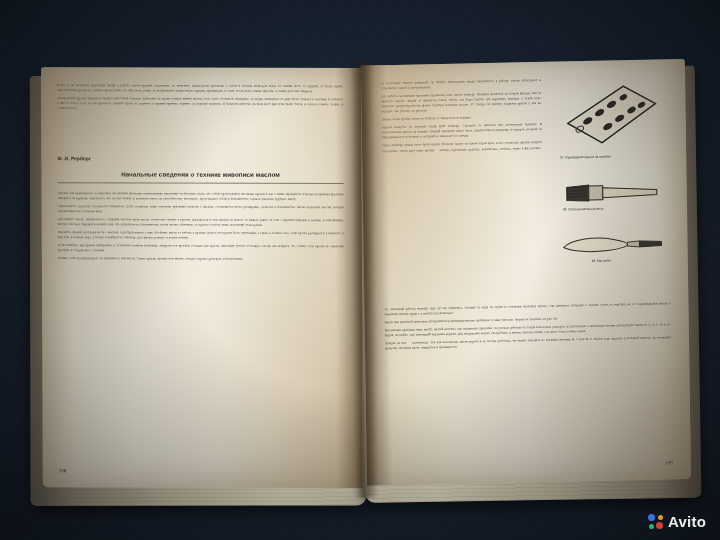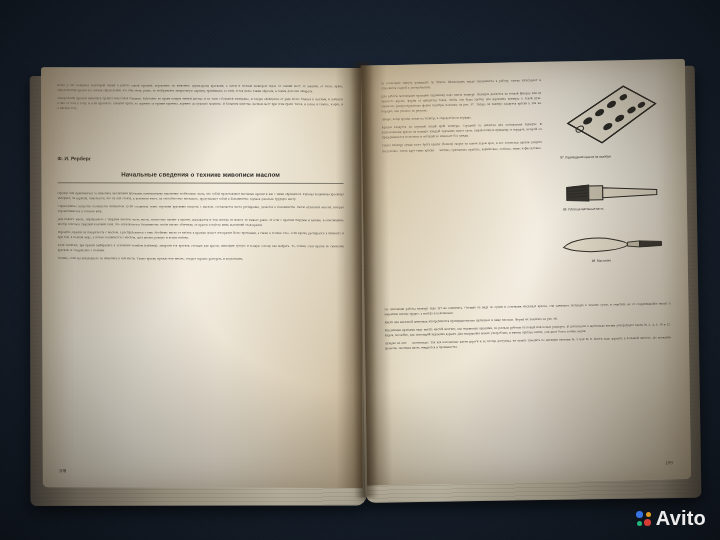--- a/index.html
+++ b/index.html
@@ -196,21 +196,21 @@
   
   .avito {
     position: absolute;
     right: 14px;
     bottom: 10px;
     display: flex;
     align-items: center;
     gap: 5px;
     color: #ffffff;
     font-family: "Liberation Sans", sans-serif;
-    font-size: 20px;
+    font-size: 15px;
     font-weight: bold;
     opacity: .92;
     letter-spacing: .2px;
   }
   .avito-mark {
     width: 15px; height: 15px;
     position: relative;
   }
   .avito-mark i {
     position: absolute;

